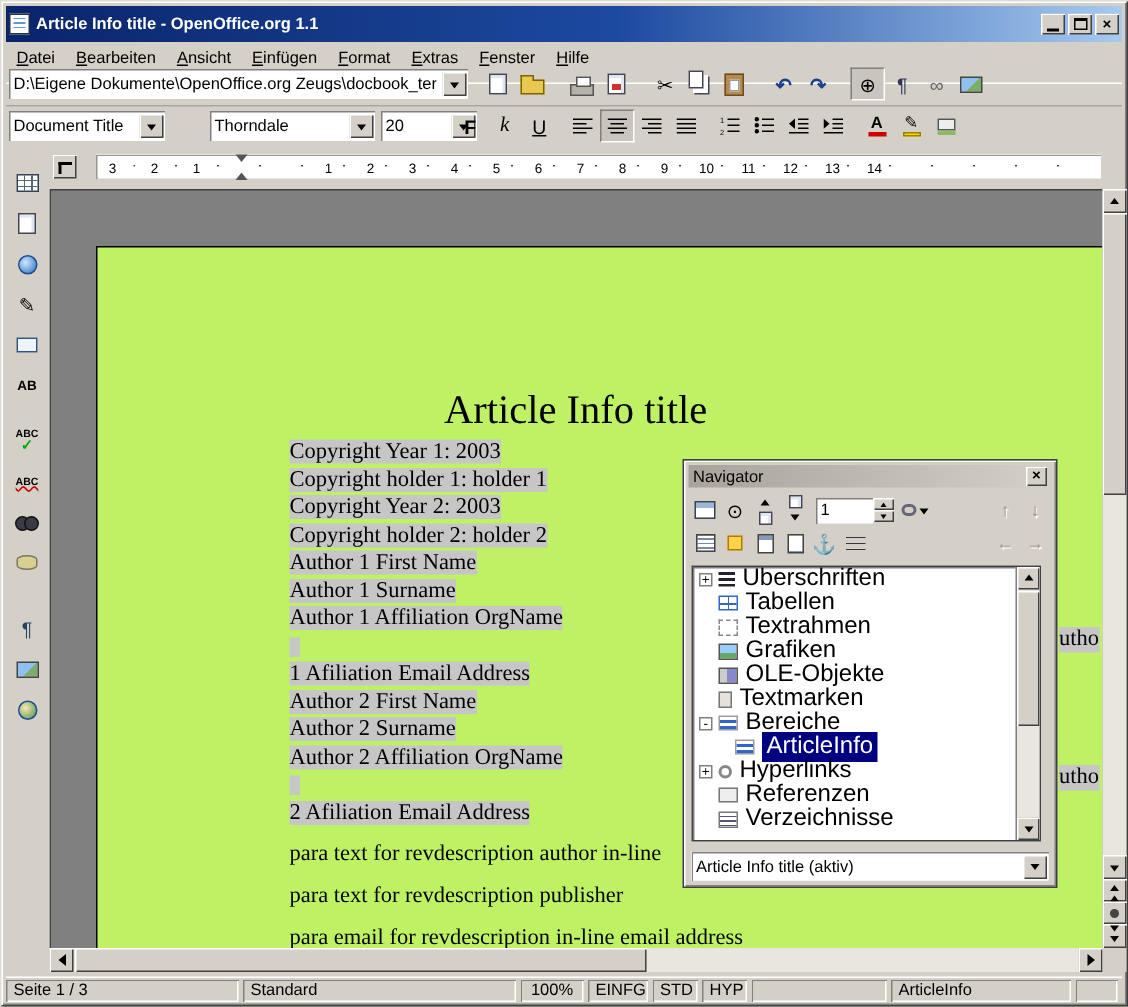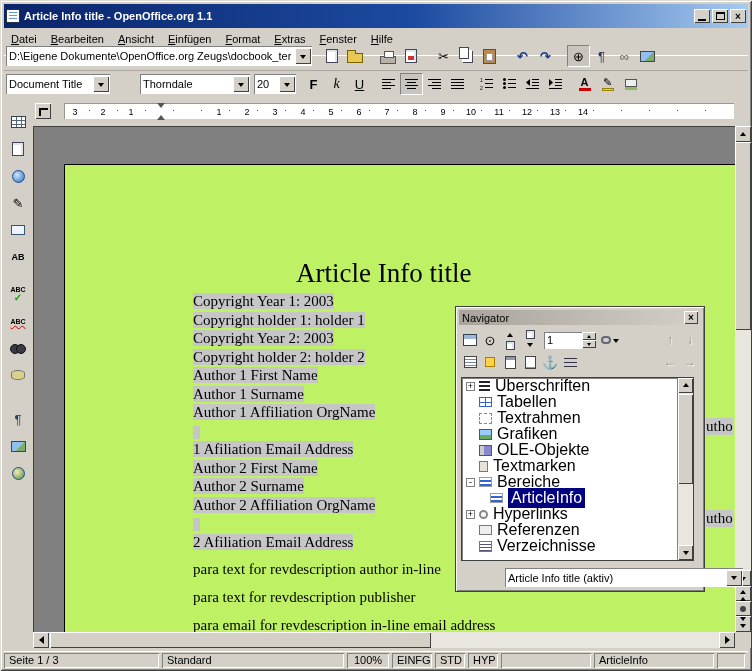--- a/index.html
+++ b/index.html
@@ -287,21 +287,21 @@
       <span class="drop">
           <span class="tri-d"></span>
         </span>
     </div>
     <div class="combo" style="left:136px; top:3px; width:110px;">
       <span class="cval">Thorndale</span>
       <span class="drop">
           <span class="tri-d"></span>
         </span>
     </div>
-    <div class="combo" style="left:250px; top:3px; width:42px;">
+    <div class="combo" style="left:250px; top:3px; width:64px;">
       <span class="cval">20</span>
       <span class="drop">
           <span class="tri-d"></span>
         </span>
     </div>
     <div class="tbar" style="position:absolute; left:298px; top:2px;">
       <span class="tbtn">
           <b style="font-size:13px;">F</b>
         </span>
       <span class="tbtn">
@@ -653,21 +653,21 @@
         <span class="tsb" style="top:0;">
             <span class="tri-u"></span>
           </span>
         <span class="tsb" style="bottom:0;">
             <span class="tri-d"></span>
           </span>
         <span style="position:absolute; left:0; top:16px; width:15px; height:90px; background:#d4d0c8; box-shadow: inset 1px 1px 0 #fff, inset -1px -1px 0 #404040;"></span>
       </div>
     </div>
 
-    <div id="nav-combo" class="combo" style="position:absolute;margin-left:44px;">
+    <div id="nav-combo" class="combo" style="position:absolute;">
       <span class="cval">Article Info title (aktiv)</span>
       <span class="drop">
           <span class="tri-d"></span>
         </span>
     </div>
   </div>
 
   <div id="vscroll">
     <span class="sbtn" style="top:0; width:16px; height:16px;">
         <span class="tri-u"></span>

